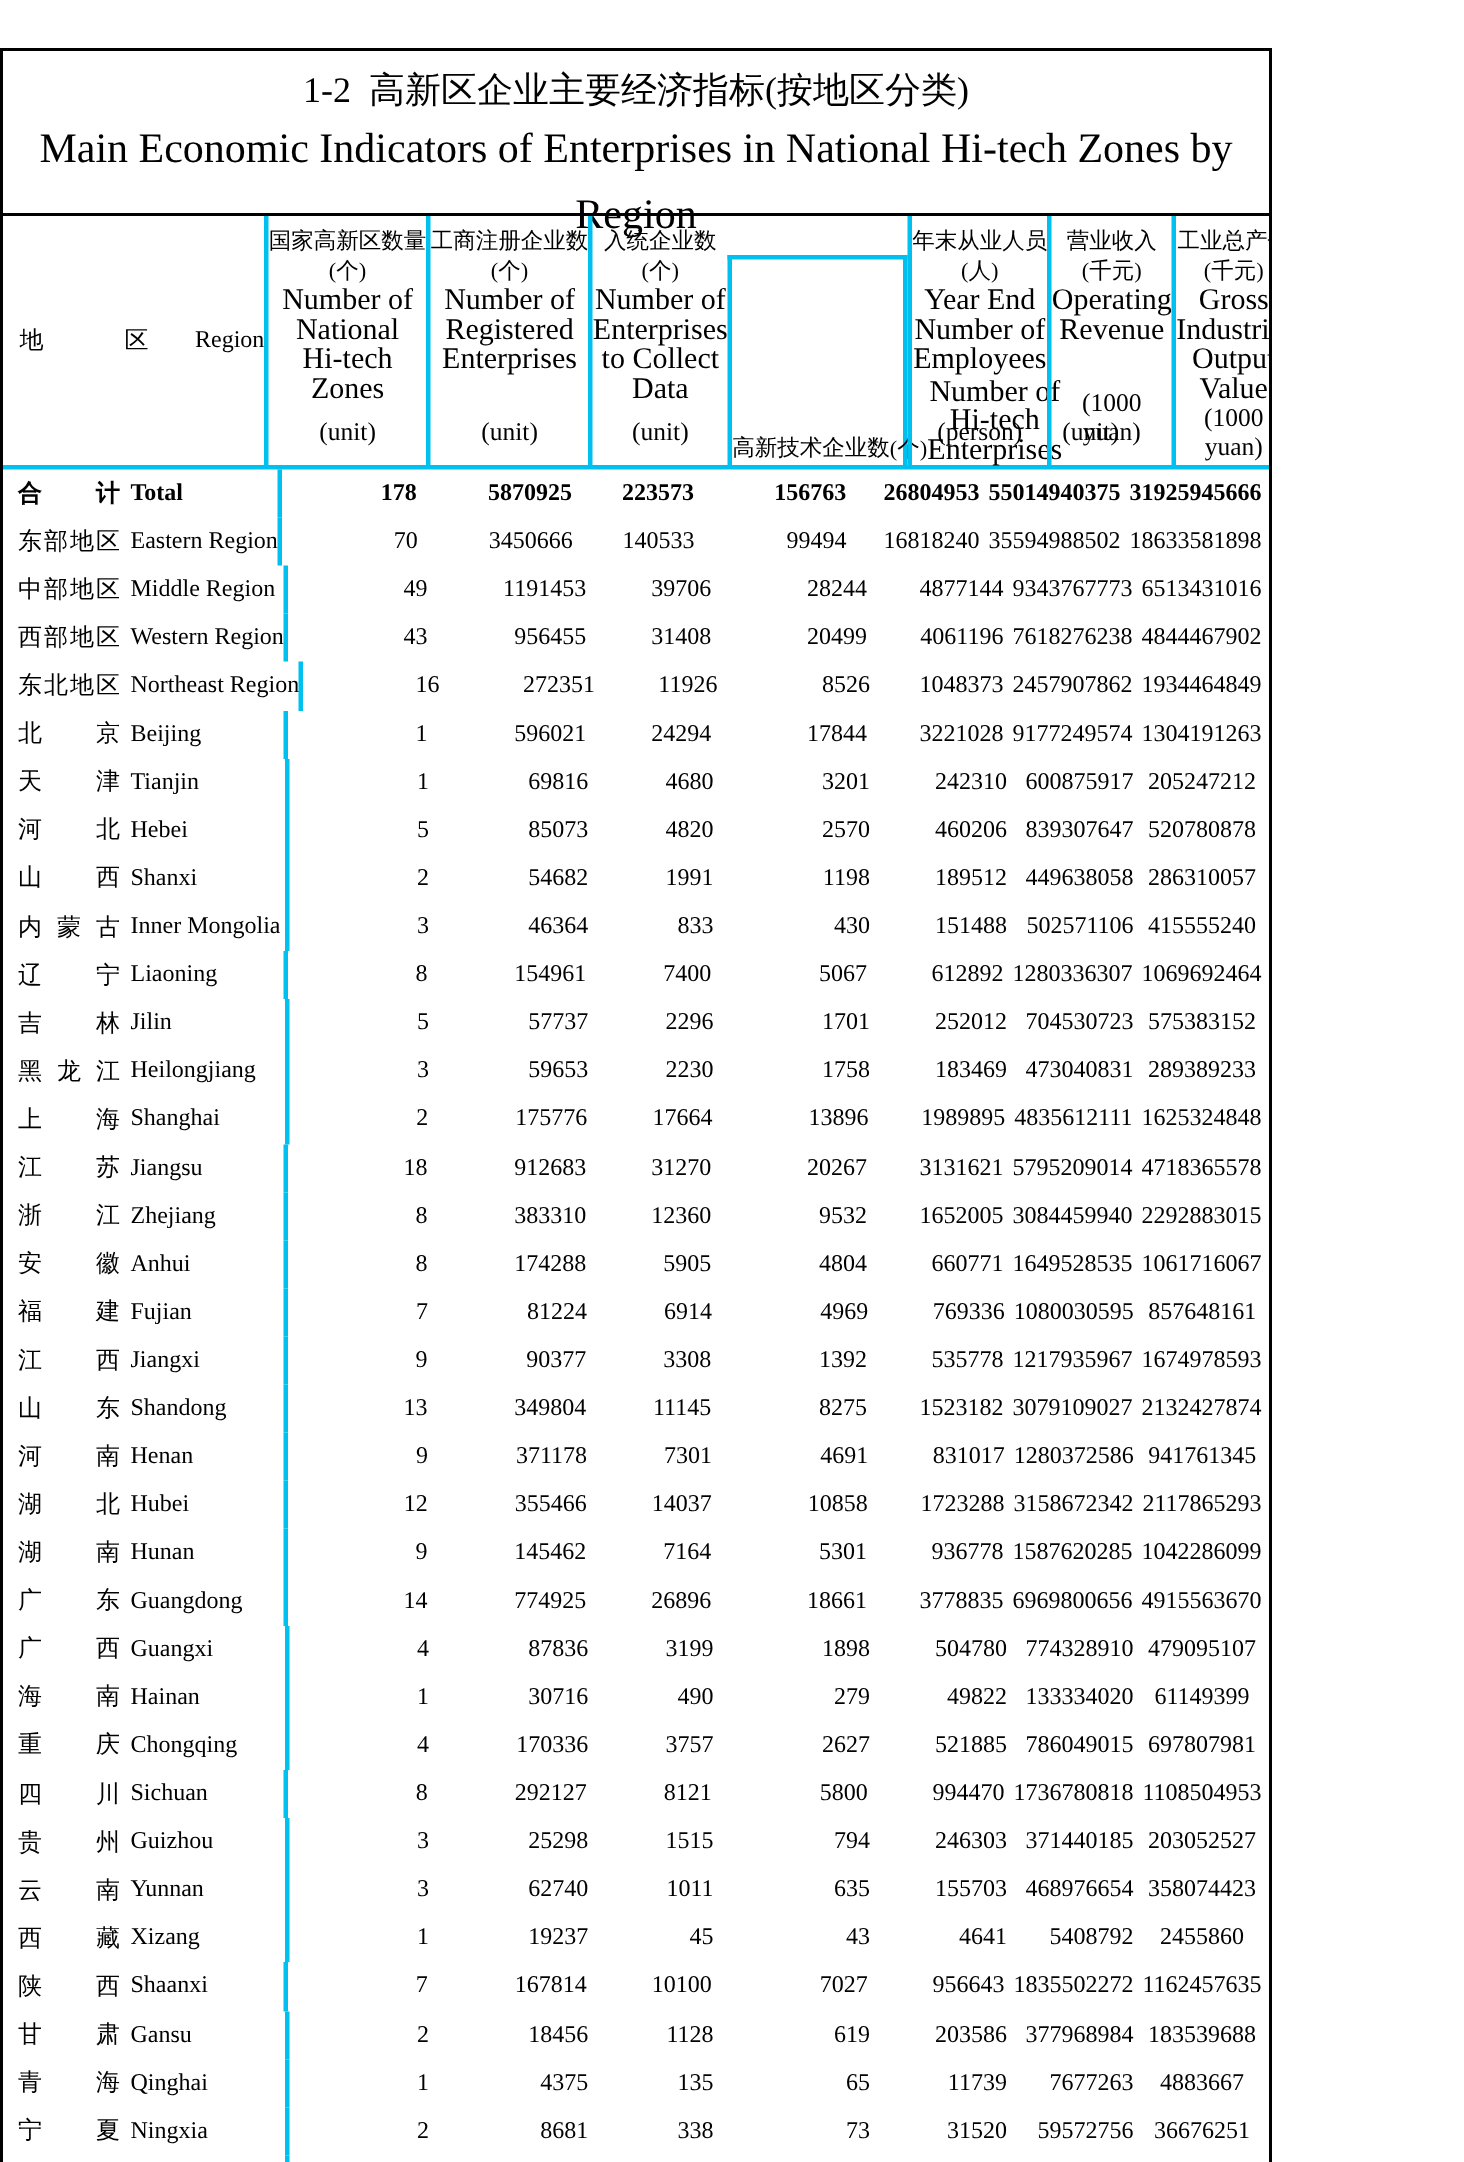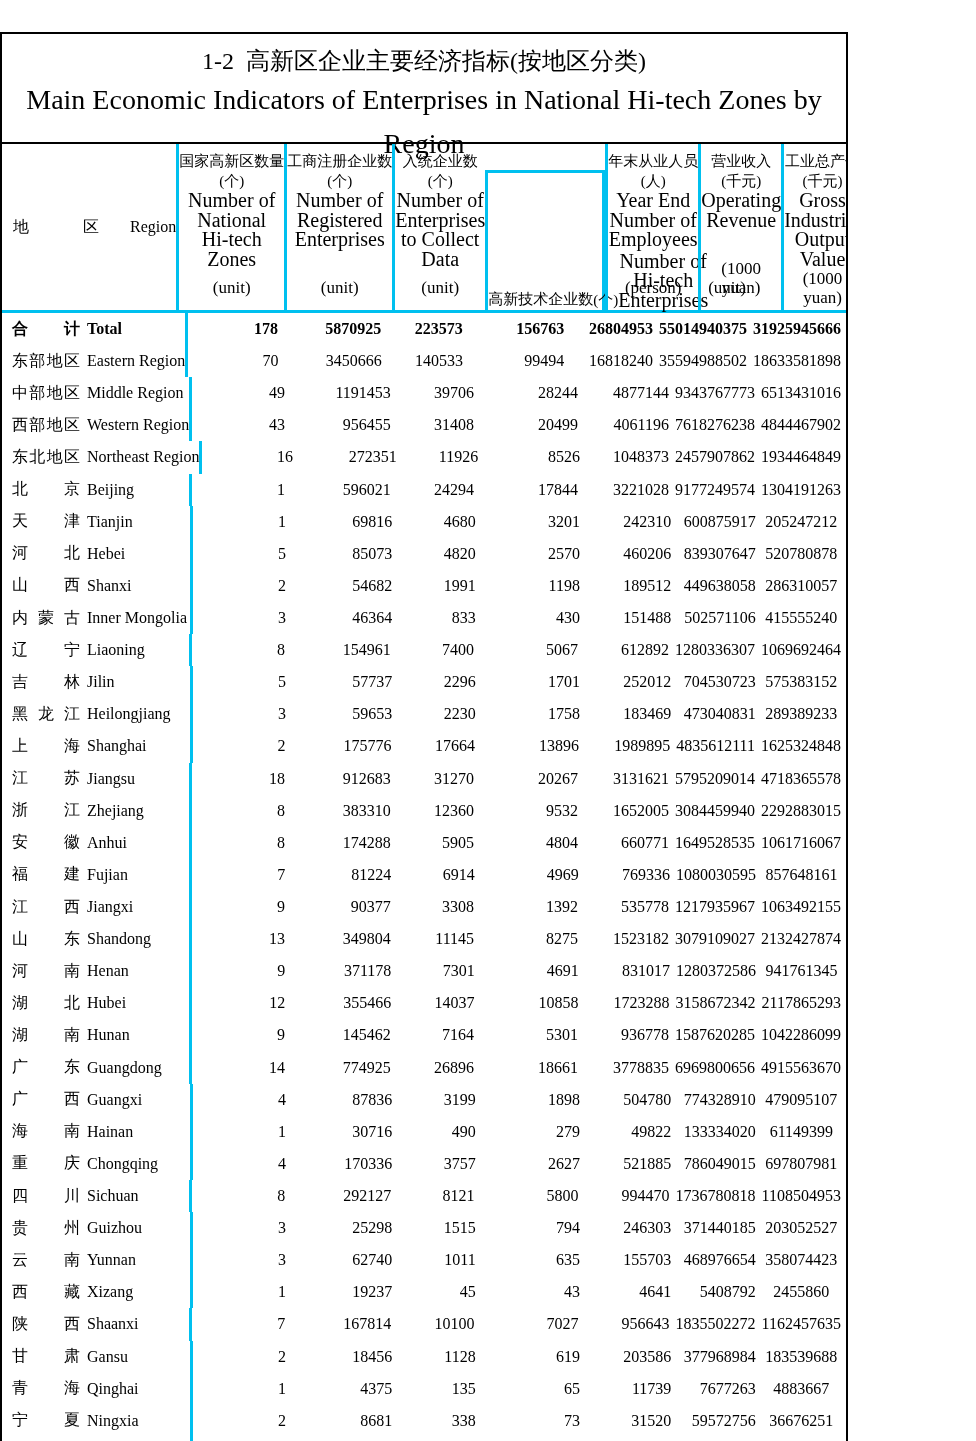--- a/index.html
+++ b/index.html
@@ -439,21 +439,21 @@
             <span>西</span>
           </span>
           <span class="en-name">Jiangxi</span>
         </div>
         <div class="num v0">9</div>
         <div class="num v1">90377</div>
         <div class="num v2">3308</div>
         <div class="num v3">1392</div>
         <div class="num v4">535778</div>
         <div class="num v5">1217935967</div>
-        <div class="num v6">1063492155</div>
+        <div class="num v6">1674978593</div>
       </div>
       <div class="trow">
         <div class="region-cell">
           <span class="zh-name">
             <span>山</span>
             <span>东</span>
           </span>
           <span class="en-name">Shandong</span>
         </div>
         <div class="num v0">13</div>

